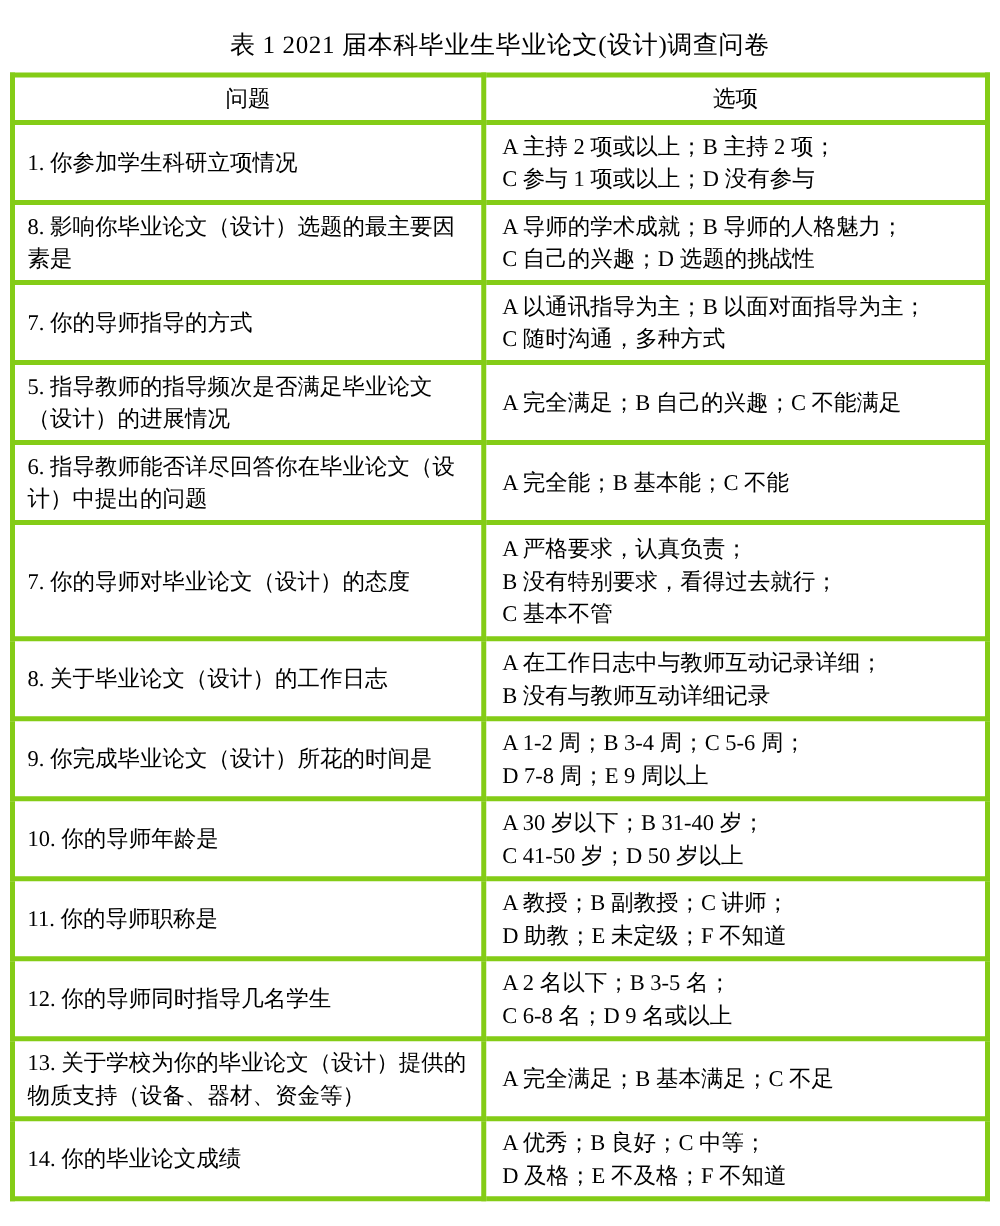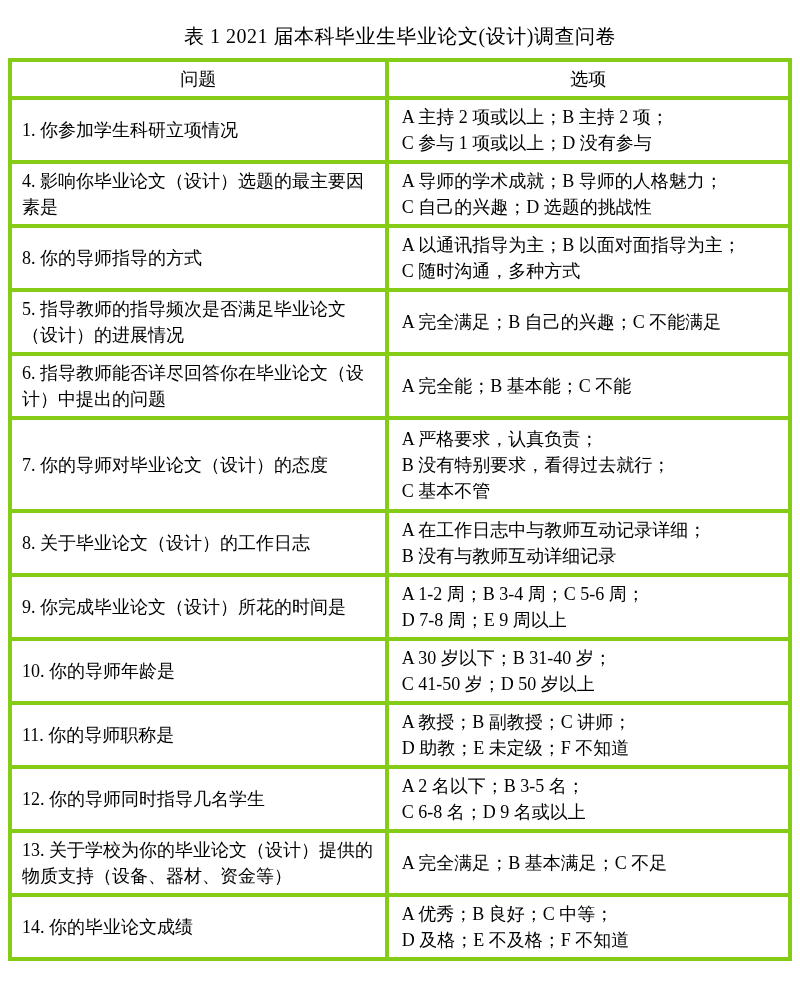--- a/index.html
+++ b/index.html
@@ -82,26 +82,26 @@
         <th>选项</th>
       </tr>
     </thead>
     <tbody>
       <tr class="r2">
         <td class="q-cell">1. 你参加学生科研立项情况</td>
         <td class="o-cell">A  主持 2 项或以上；B 主持 2 项；
 C 参与 1 项或以上；D 没有参与</td>
       </tr>
       <tr class="r2">
-        <td class="q-cell">4. 影响你毕业论文（设计）选题的最主要因素是</td>
+        <td class="q-cell">8. 影响你毕业论文（设计）选题的最主要因素是</td>
         <td class="o-cell">A 导师的学术成就；B 导师的人格魅力；
 C 自己的兴趣；D 选题的挑战性</td>
       </tr>
       <tr class="r2">
-        <td class="q-cell">8. 你的导师指导的方式</td>
+        <td class="q-cell">7. 你的导师指导的方式</td>
         <td class="o-cell">A 以通讯指导为主；B  以面对面指导为主；
 C  随时沟通，多种方式</td>
       </tr>
       <tr class="r2">
         <td class="q-cell">5. 指导教师的指导频次是否满足毕业论文（设计）的进展情况</td>
         <td class="o-cell">A  完全满足；B  自己的兴趣；C  不能满足</td>
       </tr>
       <tr class="r2">
         <td class="q-cell">6. 指导教师能否详尽回答你在毕业论文（设计）中提出的问题</td>
         <td class="o-cell">A  完全能；B  基本能；C  不能</td>

